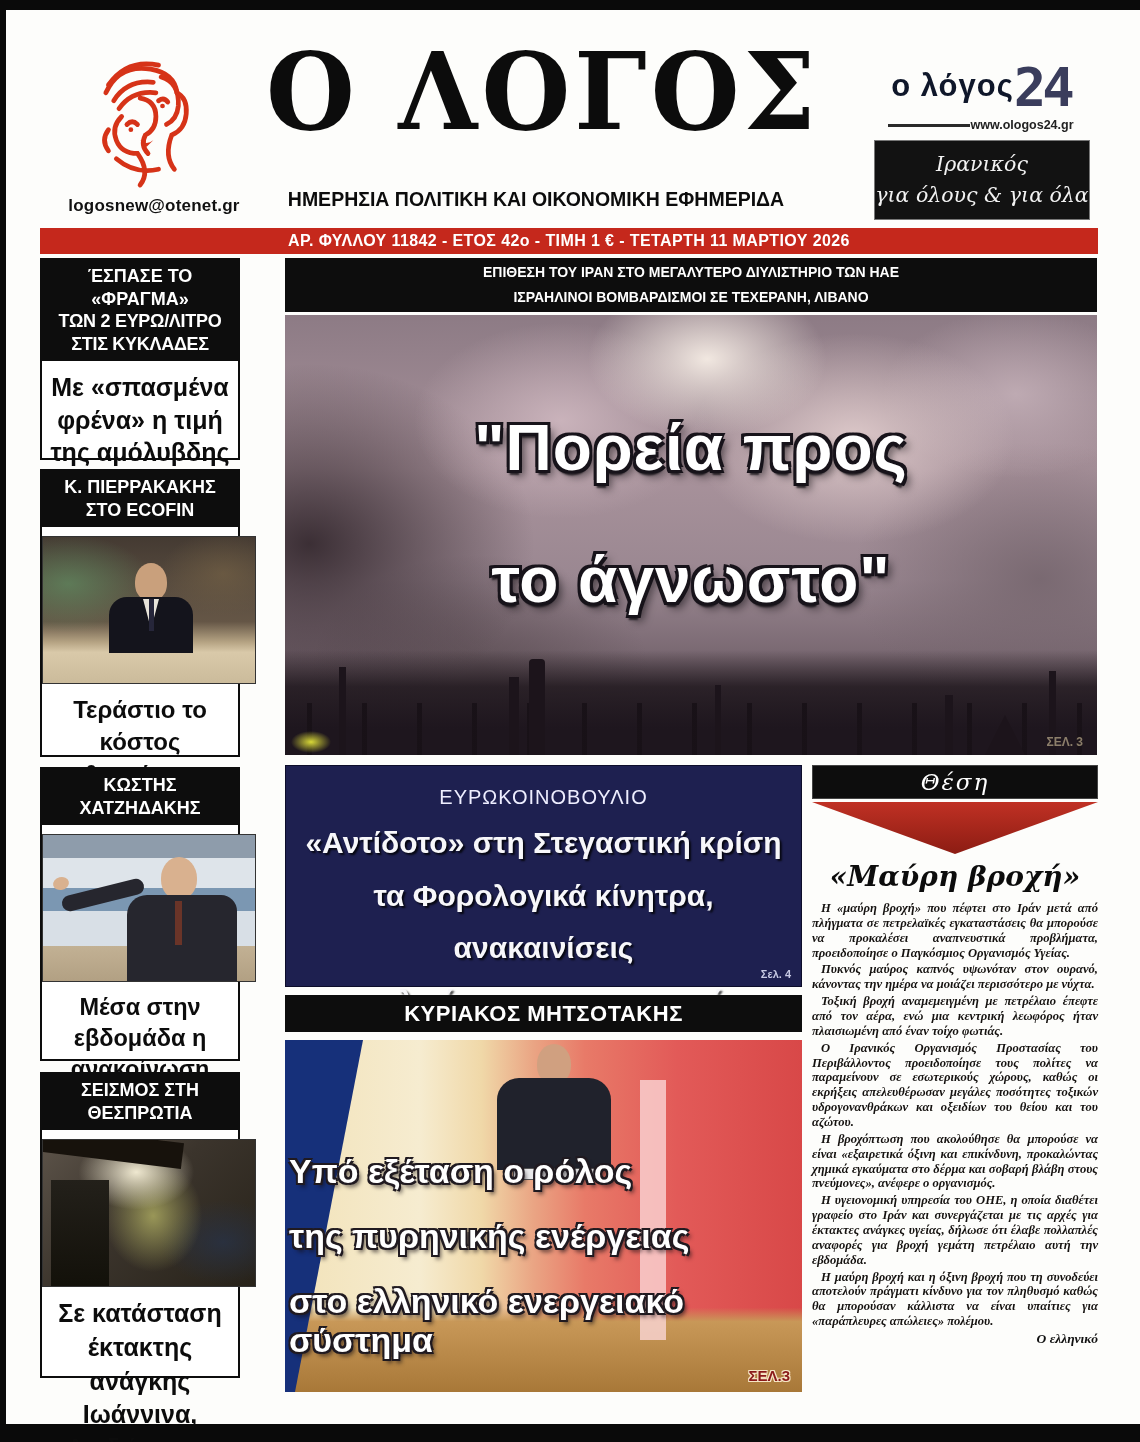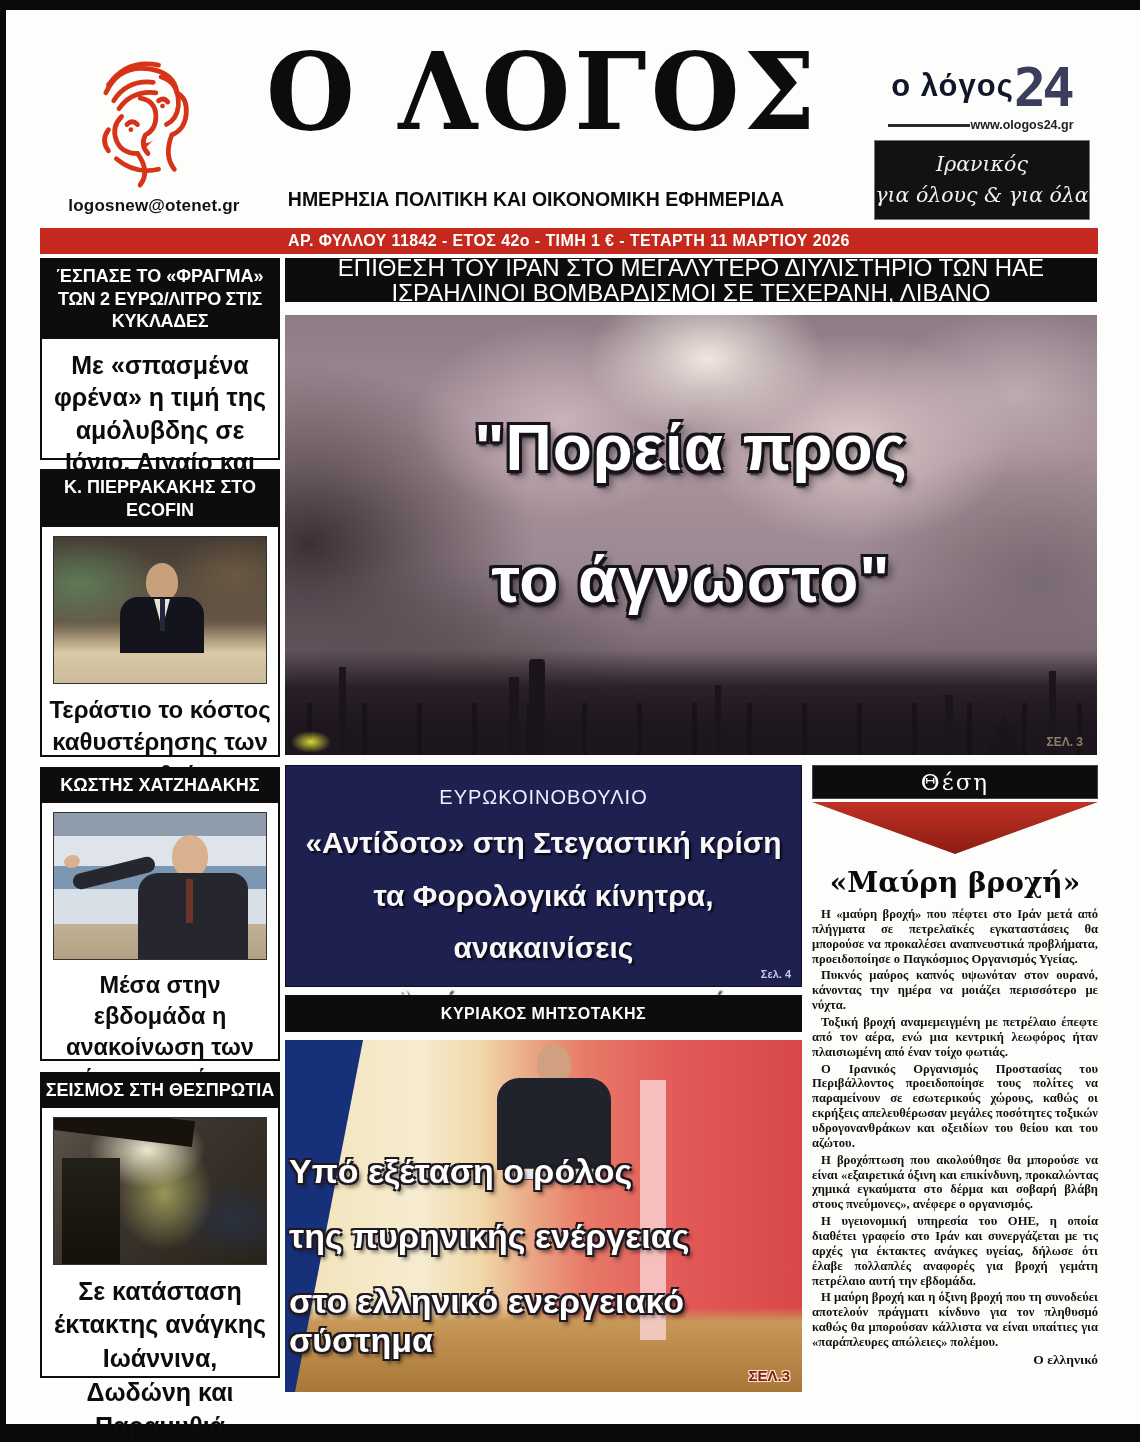--- a/index.html
+++ b/index.html
@@ -27,21 +27,21 @@
   .weblogo-url .url{font-weight:bold;font-size:12.5px;color:#222;}
   .tagline-box{left:874px;top:140px;width:214px;height:78px;background:#121212;border:1px solid #777;
                display:flex;flex-direction:column;align-items:center;justify-content:center;
                font-family:"DejaVu Serif",serif;font-style:italic;font-size:20.5px;color:#f2f2f2;line-height:1.5;}
 
   .issue-bar{left:40px;top:228px;width:1058px;height:26px;background:#c5281c;
              display:flex;align-items:center;justify-content:center;
              color:#fff;font-weight:bold;font-size:16px;letter-spacing:.4px;}
 
   
-  .sbox{left:40px;width:240px;background:#fff;border:2px solid #0d0d0d;box-sizing:border-box;}
+  .sbox{left:40px;width:200px;background:#fff;border:2px solid #0d0d0d;box-sizing:border-box;}
   .sbox-header{background:#0d0d0d;color:#fff;font-weight:bold;text-align:center;padding:5px 3px 6px;line-height:1.25;}
   .sbox-header .l1{font-size:18px;display:block;}
   .sbox-header .l2{font-size:18px;display:block;letter-spacing:-.3px;}
   .sbox-headline{font-weight:bold;text-align:center;padding:10px 6px 2px;color:#0c0c0c;}
   .sbox-page{font-weight:bold;font-size:14.5px;text-align:right;padding:0 12px 6px;}
   .sbox-photo{margin:9px auto 0;width:214px;height:148px;position:relative;overflow:hidden;border:1px solid #333;box-sizing:border-box;}
 
   .photo-ecofin{background:
       radial-gradient(120px 70px at 12% 32%,rgba(96,138,96,.75),rgba(96,138,96,0) 70%),
       radial-gradient(90px 60px at 85% 25%,rgba(120,100,70,.6),rgba(120,100,70,0) 70%),
@@ -63,23 +63,23 @@
 
   .photo-quake{background:
       radial-gradient(85px 55px at 44% 22%,#efe8d0 0%,rgba(239,232,208,0) 68%),
       radial-gradient(70px 80px at 52% 52%,rgba(170,168,96,.85),rgba(170,168,96,0) 70%),
       radial-gradient(90px 60px at 85% 70%,rgba(40,50,70,.8),rgba(40,50,70,0) 70%),
       linear-gradient(135deg,#5c5349 0%,#3b342c 45%,#272219 100%);}
   .qk-beam{left:-10px;top:-6px;width:150px;height:26px;background:#17120c;transform:rotate(7deg);position:absolute;}
   .qk-dark{left:8px;top:40px;width:58px;height:110px;background:linear-gradient(180deg,#23201a,#121009);position:absolute;}
 
   
-  .kicker-bar{left:285px;top:258px;width:812px;height:44px;background:#0d0d0d;color:#fff;
+  .kicker-bar{left:285px;top:258px;width:812px;height:54px;background:#0d0d0d;color:#fff;
               display:flex;flex-direction:column;align-items:center;justify-content:center;
-              font-weight:normal;font-size:24px;line-height:25px;text-align:center;}
+              font-weight:bold;font-size:14px;line-height:25px;text-align:center;}
   .main-photo{left:285px;top:315px;width:812px;height:440px;overflow:hidden;background:
       radial-gradient(170px 110px at 52% 10%,rgba(246,237,229,.95),rgba(246,237,229,0) 70%),
       radial-gradient(230px 150px at 70% 28%,rgba(226,206,206,.9),rgba(226,206,206,0) 70%),
       radial-gradient(210px 140px at 34% 24%,rgba(206,183,191,.9),rgba(206,183,191,0) 70%),
       radial-gradient(190px 120px at 90% 18%,rgba(196,176,184,.85),rgba(196,176,184,0) 70%),
       radial-gradient(260px 190px at 93% 60%,rgba(118,102,110,.9),rgba(118,102,110,0) 72%),
       radial-gradient(300px 240px at 3% 52%,rgba(54,42,48,.95),rgba(54,42,48,0) 75%),
       radial-gradient(240px 160px at 24% 80%,rgba(92,78,84,.8),rgba(92,78,84,0) 70%),
       linear-gradient(180deg,#8d7b85 0%,#a8929b 35%,#9a8791 60%,#6a5a63 85%,#473a42 100%);}
   .refinery{position:absolute;left:0;bottom:0;width:100%;height:105px;
@@ -94,45 +94,45 @@
       text-shadow:-3px -3px 0 #17131a,3px -3px 0 #17131a,-3px 3px 0 #17131a,3px 3px 0 #17131a,0 5px 2px rgba(10,8,12,.75),5px 6px 8px rgba(10,8,12,.6);}
   .main-pageref{position:absolute;right:14px;bottom:6px;font-size:12px;font-weight:bold;color:rgba(214,196,158,.6);}
 
   .navy-box{left:285px;top:765px;width:517px;height:222px;background:#1e2050;border:1px solid #0d0d2a;box-sizing:border-box;
             display:flex;flex-direction:column;align-items:center;}
   .navy-kicker{margin-top:20px;color:#eef;font-size:20px;letter-spacing:1px;}
   .navy-lines{margin-top:8px;text-align:center;font-weight:bold;font-size:30px;color:#f7f7fa;line-height:1.75;
               text-shadow:2px 2px 2px rgba(0,0,0,.8);}
   .navy-page{position:absolute;right:10px;bottom:6px;font-size:11px;color:#c8cae4;font-weight:bold;}
 
-  .mitso-bar{left:285px;top:995px;width:517px;height:37px;background:#0d0d0d;color:#fff;font-weight:bold;font-size:16px;
+  .mitso-bar{left:285px;top:995px;width:517px;height:37px;background:#0d0d0d;color:#fff;font-weight:bold;font-size:22px;
              display:flex;align-items:center;justify-content:center;letter-spacing:.5px;}
   .mitso-photo{left:285px;top:1040px;width:517px;height:352px;overflow:hidden;background:
       linear-gradient(180deg,rgba(200,152,88,0) 0%,rgba(200,152,88,0) 76%,#c89858 80%,#a87838 100%),
       linear-gradient(90deg,#f2e2b8 0%,#f6ecd0 26%,#f0d8a8 38%,#eaa584 48%,#e87a68 58%,#e25a58 76%,#d84848 100%);}
   .mitso-wedge{position:absolute;left:0;top:0;width:120px;height:352px;background:#16307a;
       clip-path:polygon(0 0,78px 0,10px 100%,0 100%);}
   .mitso-pillar{position:absolute;left:355px;top:40px;width:26px;height:260px;background:rgba(250,214,214,.8);}
   .mitso-head{left:252px;top:4px;width:34px;height:40px;background:#d0a080;}
   .mitso-body{left:212px;top:38px;width:114px;height:92px;background:#20222c;border-radius:22px 22px 0 0;}
   .mitso-podium{position:absolute;left:228px;top:128px;width:84px;height:10px;background:#e8e8ea;border:1px solid #555;}
   .mitso-overlay{position:absolute;left:4px;top:112px;width:100%;display:flex;flex-direction:column;align-items:flex-start;gap:26px;
       font-weight:bold;font-size:34px;color:#fff;
       text-shadow:-2px -2px 0 #201a20,2px -2px 0 #201a20,-2px 2px 0 #201a20,2px 2px 0 #201a20,3px 4px 4px rgba(20,14,20,.7);}
   .mitso-pageref{position:absolute;right:12px;bottom:8px;font-weight:bold;font-size:15px;color:#8a1a1a;
       text-shadow:-1px -1px 0 #f6e6c6,1px -1px 0 #f6e6c6,-1px 1px 0 #f6e6c6,1px 1px 0 #f6e6c6;}
 
   
-  .opinion{left:812px;top:765px;width:286px;}
+  .opinion{left:812px;top:765px;width:286px;font-style:italic;}
   .opinion-bar{height:34px;background:#0d0d0d;border:1px solid #444;box-sizing:border-box;
                display:flex;align-items:center;justify-content:center;
                font-family:"DejaVu Serif",serif;font-size:23px;color:#fff;letter-spacing:2px;}
   .opinion-tri{width:100%;height:52px;margin-top:3px;background:linear-gradient(180deg,#c03124,#8c1c13);
                clip-path:polygon(0 0,100% 0,50% 100%);}
-  .opinion-title{text-align:center;font-family:"DejaVu Serif",serif;font-weight:bold;font-size:28px;margin:12px 0 8px;color:#0c0c0c;}
+  .opinion-title{text-align:center;font-family:"DejaVu Serif",serif;font-weight:bold;font-size:28px;margin:6px 0 8px;color:#0c0c0c;}
   .opinion-body p{margin:0 0 2px;font-family:"Liberation Serif",serif;font-weight:bold;font-size:12.6px;line-height:1.18;
                   text-align:justify;text-indent:9px;color:#151210;}
   .opinion-sig{text-align:right;font-family:"Liberation Serif",serif;font-weight:bold;font-size:13.5px;margin-top:2px;}
 </style>
 </head>
 <body>
 
 <div id="page">
 
   <div class="abs border-top"></div>

